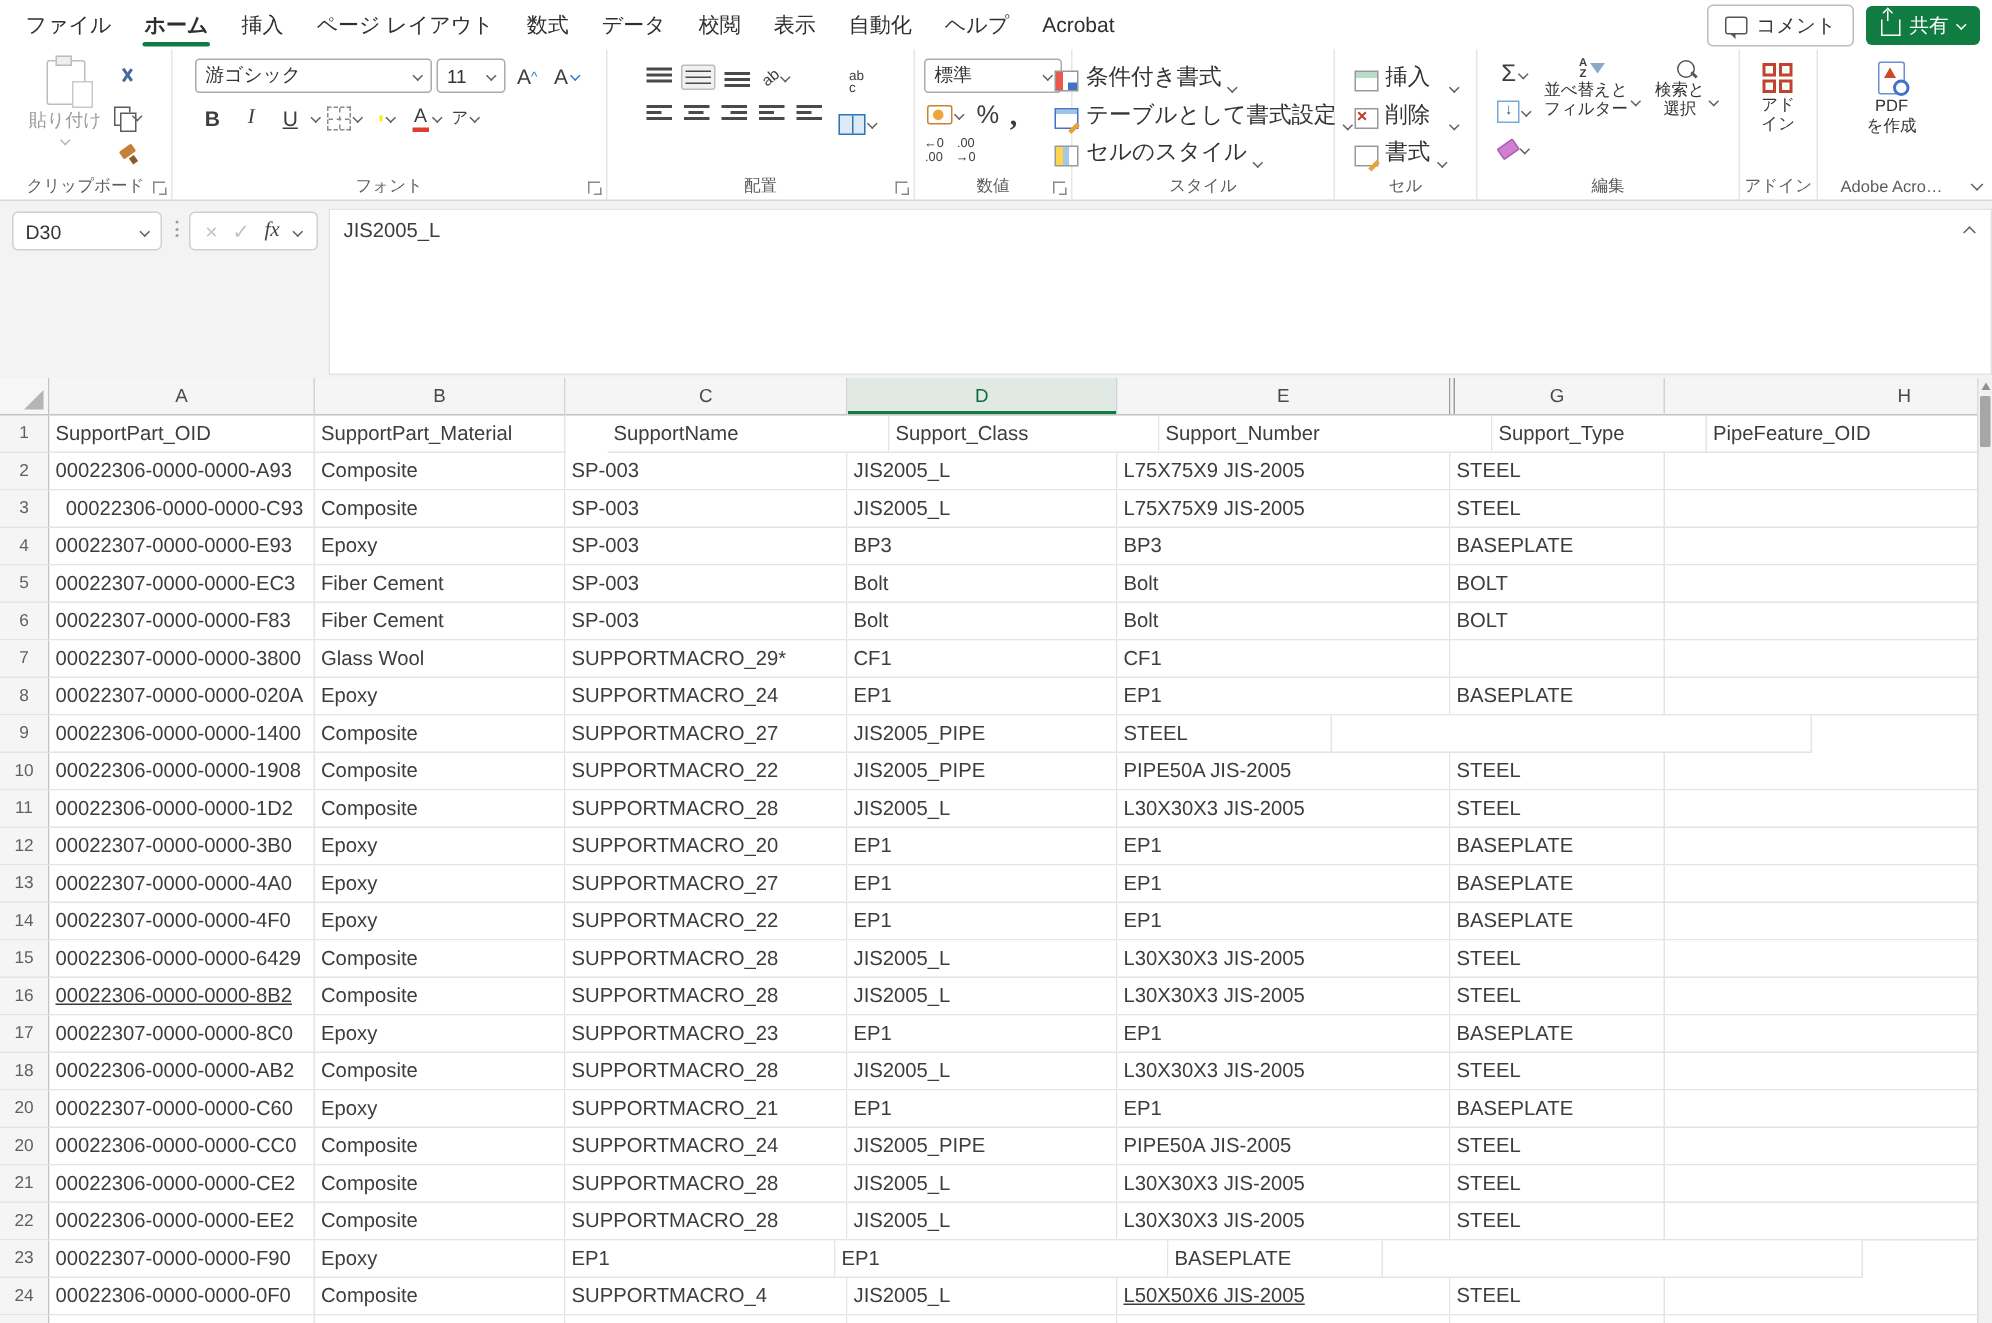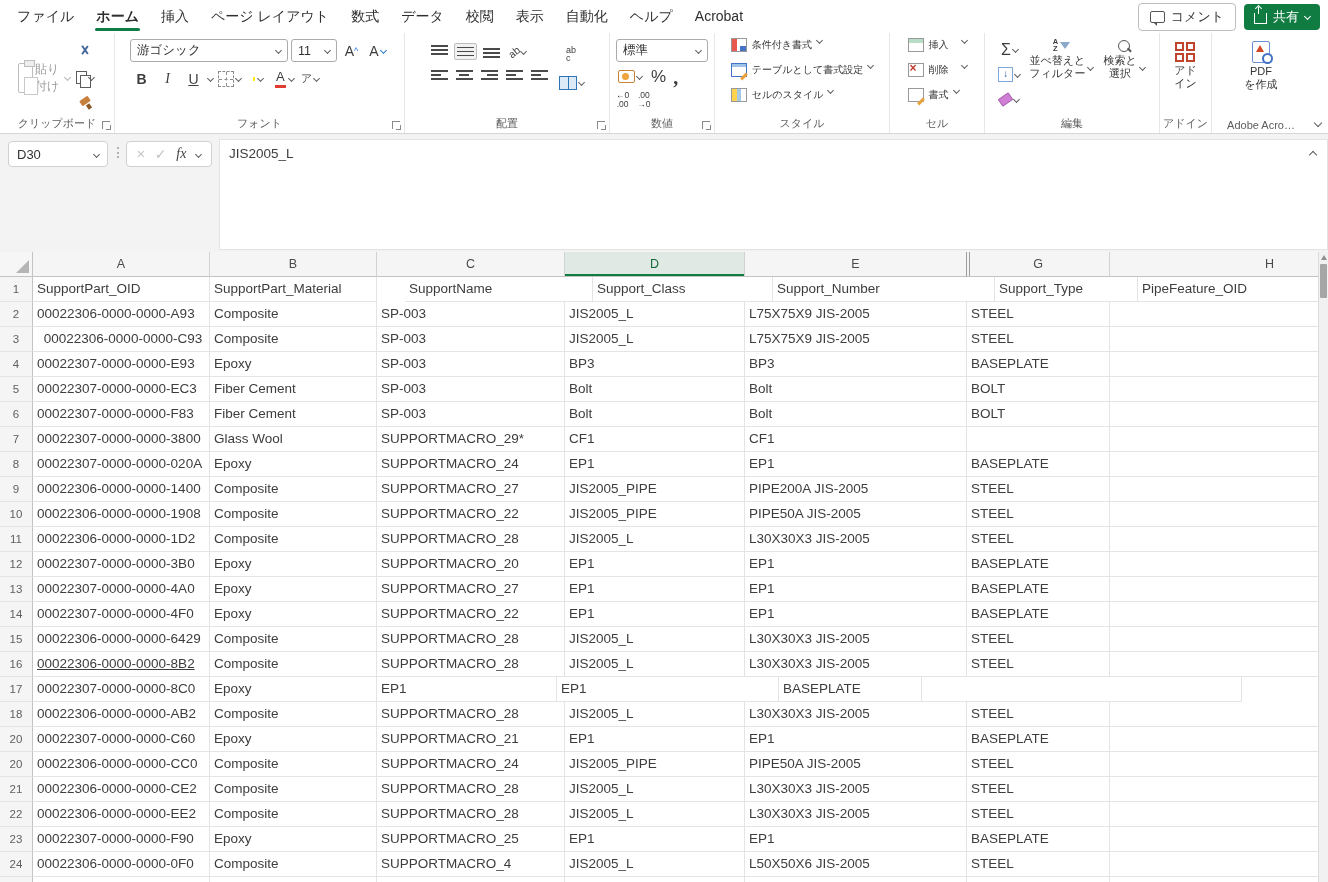--- a/index.html
+++ b/index.html
@@ -28,26 +28,26 @@
   .ic-share::after{content:'';position:absolute;left:1.2px;top:-7px;width:4px;height:4px;border-left:1.4px solid #fff;border-top:1.4px solid #fff;transform:rotate(45deg)}
   
   .ribbon{height:100px;border-bottom:1px solid #d6d6d6;display:flex;background:#fff;position:relative}
   .group{position:relative;border-right:1px solid #e6e6e6;box-sizing:border-box;padding:3px 3px 18px;flex:none;display:flex;justify-content:center}
   .group-label{position:absolute;bottom:2px;left:0;right:0;text-align:center;font-size:11px;color:#5c5c5c;white-space:nowrap}
   .launcher{position:absolute;right:4px;bottom:4px;width:7px;height:7px;border-left:1px solid #8a8a8a;border-top:1px solid #8a8a8a}
   .launcher::after{content:'';position:absolute;right:-1px;bottom:-1px;width:4px;height:4px;border-right:1px solid #8a8a8a;border-bottom:1px solid #8a8a8a}
   .combo{border:1px solid #ababab;border-radius:3px;background:#fff;height:23px;display:flex;align-items:center;font-size:12.5px;padding:0 6px;box-sizing:border-box;color:#333;gap:4px}
   .combo .chev{margin-left:auto}
   .ibtn{display:flex;align-items:center;justify-content:center;height:23px;min-width:19px;padding:0 2px;font-size:14px;color:#3d3d3d;gap:2px}
-  .menu-row{display:flex;align-items:flex-start;gap:5px;font-size:10px;height:23px;white-space:nowrap;color:#333}
+  .menu-row{display:flex;align-items:flex-end;gap:5px;font-size:15px;height:23px;white-space:nowrap;color:#333}
   .bigbtn{display:flex;flex-direction:column;align-items:center;justify-content:flex-start;font-size:11px;color:#333;padding:2px 3px;gap:2px;text-align:center}
   .bigbtn .lbl{white-space:pre-line;line-height:13px}
   .lblrow{display:flex;align-items:center;gap:3px}
   
-  .g-clip .paste{display:flex;flex-direction:row;align-items:center;width:52px;gap:2px;padding-top:4px;color:#9b9b9b;font-size:12px}
+  .g-clip .paste{display:flex;flex-direction:column;align-items:center;width:52px;gap:2px;padding-top:4px;color:#9b9b9b;font-size:12px}
   .ic-clipboard{width:24px;height:28px;border:1.5px solid #bdbdbd;border-radius:2px;position:relative;background:#fff}
   .ic-clipboard::before{content:'';position:absolute;left:5px;top:-4px;width:9px;height:5px;border:1.5px solid #bdbdbd;background:#eee}
   .ic-clipboard::after{content:'';position:absolute;right:-6px;bottom:-3px;width:12px;height:16px;border:1.5px solid #c9c9c9;background:#fff}
   .clip-col{display:flex;flex-direction:column;gap:3px;padding-top:4px;margin-left:4px}
   .ic-scissors{position:relative;width:14px;height:13px}
   .ic-scissors::before,.ic-scissors::after{content:'';position:absolute;left:6px;top:0;width:1.6px;height:10px;background:#47699e}
   .ic-scissors::before{transform:rotate(35deg)}
   .ic-scissors::after{transform:rotate(-35deg)}
   .ic-copy{width:9px;height:11px;border:1.3px solid #5b5b5b;background:#fff;position:relative}
   .ic-copy::after{content:'';position:absolute;left:2.5px;top:2.5px;width:9px;height:11px;border:1.3px solid #5b5b5b;background:#fff}
@@ -552,21 +552,20 @@
         <div class="cell" style="width: 222px;">EP1</div>
         <div class="cell" style="width: 143px;">BASEPLATE</div>
         <div class="cell" style="width: 320px;"></div>
       </div>
       <div class="row">
         <div class="row-hdr">9</div>
         <div class="cell" style="width: 177px;">00022306-0000-0000-1400</div>
         <div class="cell" style="width: 167px;">Composite</div>
         <div class="cell" style="width: 188px;">SUPPORTMACRO_27</div>
         <div class="cell" style="width: 180px;">JIS2005_PIPE</div>
-        <div class="cell" style="width: 222px;">PIPE200A JIS-2005</div>
         <div class="cell" style="width: 143px;">STEEL</div>
         <div class="cell" style="width: 320px;"></div>
       </div>
       <div class="row">
         <div class="row-hdr">10</div>
         <div class="cell" style="width: 177px;">00022306-0000-0000-1908</div>
         <div class="cell" style="width: 167px;">Composite</div>
         <div class="cell" style="width: 188px;">SUPPORTMACRO_22</div>
         <div class="cell" style="width: 180px;">JIS2005_PIPE</div>
         <div class="cell" style="width: 222px;">PIPE50A JIS-2005</div>
@@ -630,20 +629,21 @@
         <div class="cell" style="width: 188px;">SUPPORTMACRO_28</div>
         <div class="cell" style="width: 180px;">JIS2005_L</div>
         <div class="cell" style="width: 222px;">L30X30X3 JIS-2005</div>
         <div class="cell" style="width: 143px;">STEEL</div>
         <div class="cell" style="width: 320px;"></div>
       </div>
       <div class="row">
         <div class="row-hdr">17</div>
         <div class="cell" style="width: 177px;">00022307-0000-0000-8C0</div>
         <div class="cell" style="width: 167px;">Epoxy</div>
+        <div class="cell" style="width: 188px;">SUPPORTMACRO_23</div>
         <div class="cell" style="width: 180px;">EP1</div>
         <div class="cell" style="width: 222px;">EP1</div>
         <div class="cell" style="width: 143px;">BASEPLATE</div>
         <div class="cell" style="width: 320px;"></div>
       </div>
       <div class="row">
         <div class="row-hdr">18</div>
         <div class="cell" style="width: 177px;">00022306-0000-0000-AB2</div>
         <div class="cell" style="width: 167px;">Composite</div>
         <div class="cell" style="width: 188px;">SUPPORTMACRO_28</div>
@@ -689,33 +689,32 @@
         <div class="cell" style="width: 188px;">SUPPORTMACRO_28</div>
         <div class="cell" style="width: 180px;">JIS2005_L</div>
         <div class="cell" style="width: 222px;">L30X30X3 JIS-2005</div>
         <div class="cell" style="width: 143px;">STEEL</div>
         <div class="cell" style="width: 320px;"></div>
       </div>
       <div class="row">
         <div class="row-hdr">23</div>
         <div class="cell" style="width: 177px;">00022307-0000-0000-F90</div>
         <div class="cell" style="width: 167px;">Epoxy</div>
-        <div class="cell" style="width: 188px;">SUPPORTMACRO_25</div>
         <div class="cell" style="width: 180px;">EP1</div>
         <div class="cell" style="width: 222px;">EP1</div>
         <div class="cell" style="width: 143px;">BASEPLATE</div>
         <div class="cell" style="width: 320px;"></div>
       </div>
       <div class="row">
         <div class="row-hdr">24</div>
         <div class="cell" style="width: 177px;">00022306-0000-0000-0F0</div>
         <div class="cell" style="width: 167px;">Composite</div>
         <div class="cell" style="width: 188px;">SUPPORTMACRO_4</div>
         <div class="cell" style="width: 180px;">JIS2005_L</div>
-        <div class="cell" style="width: 222px;">L50X50X6 JIS-2005</div>
+        <div class="cell" style="width: 222px; text-decoration: underline;">L50X50X6 JIS-2005</div>
         <div class="cell" style="width: 143px;">STEEL</div>
         <div class="cell" style="width: 320px;"></div>
       </div>
       <div class="row">
         <div class="row-hdr">25</div>
         <div class="cell" style="width: 177px;"></div>
         <div class="cell" style="width: 167px;"></div>
         <div class="cell" style="width: 188px;"></div>
         <div class="cell" style="width: 180px;"></div>
         <div class="cell" style="width: 222px;"></div>

